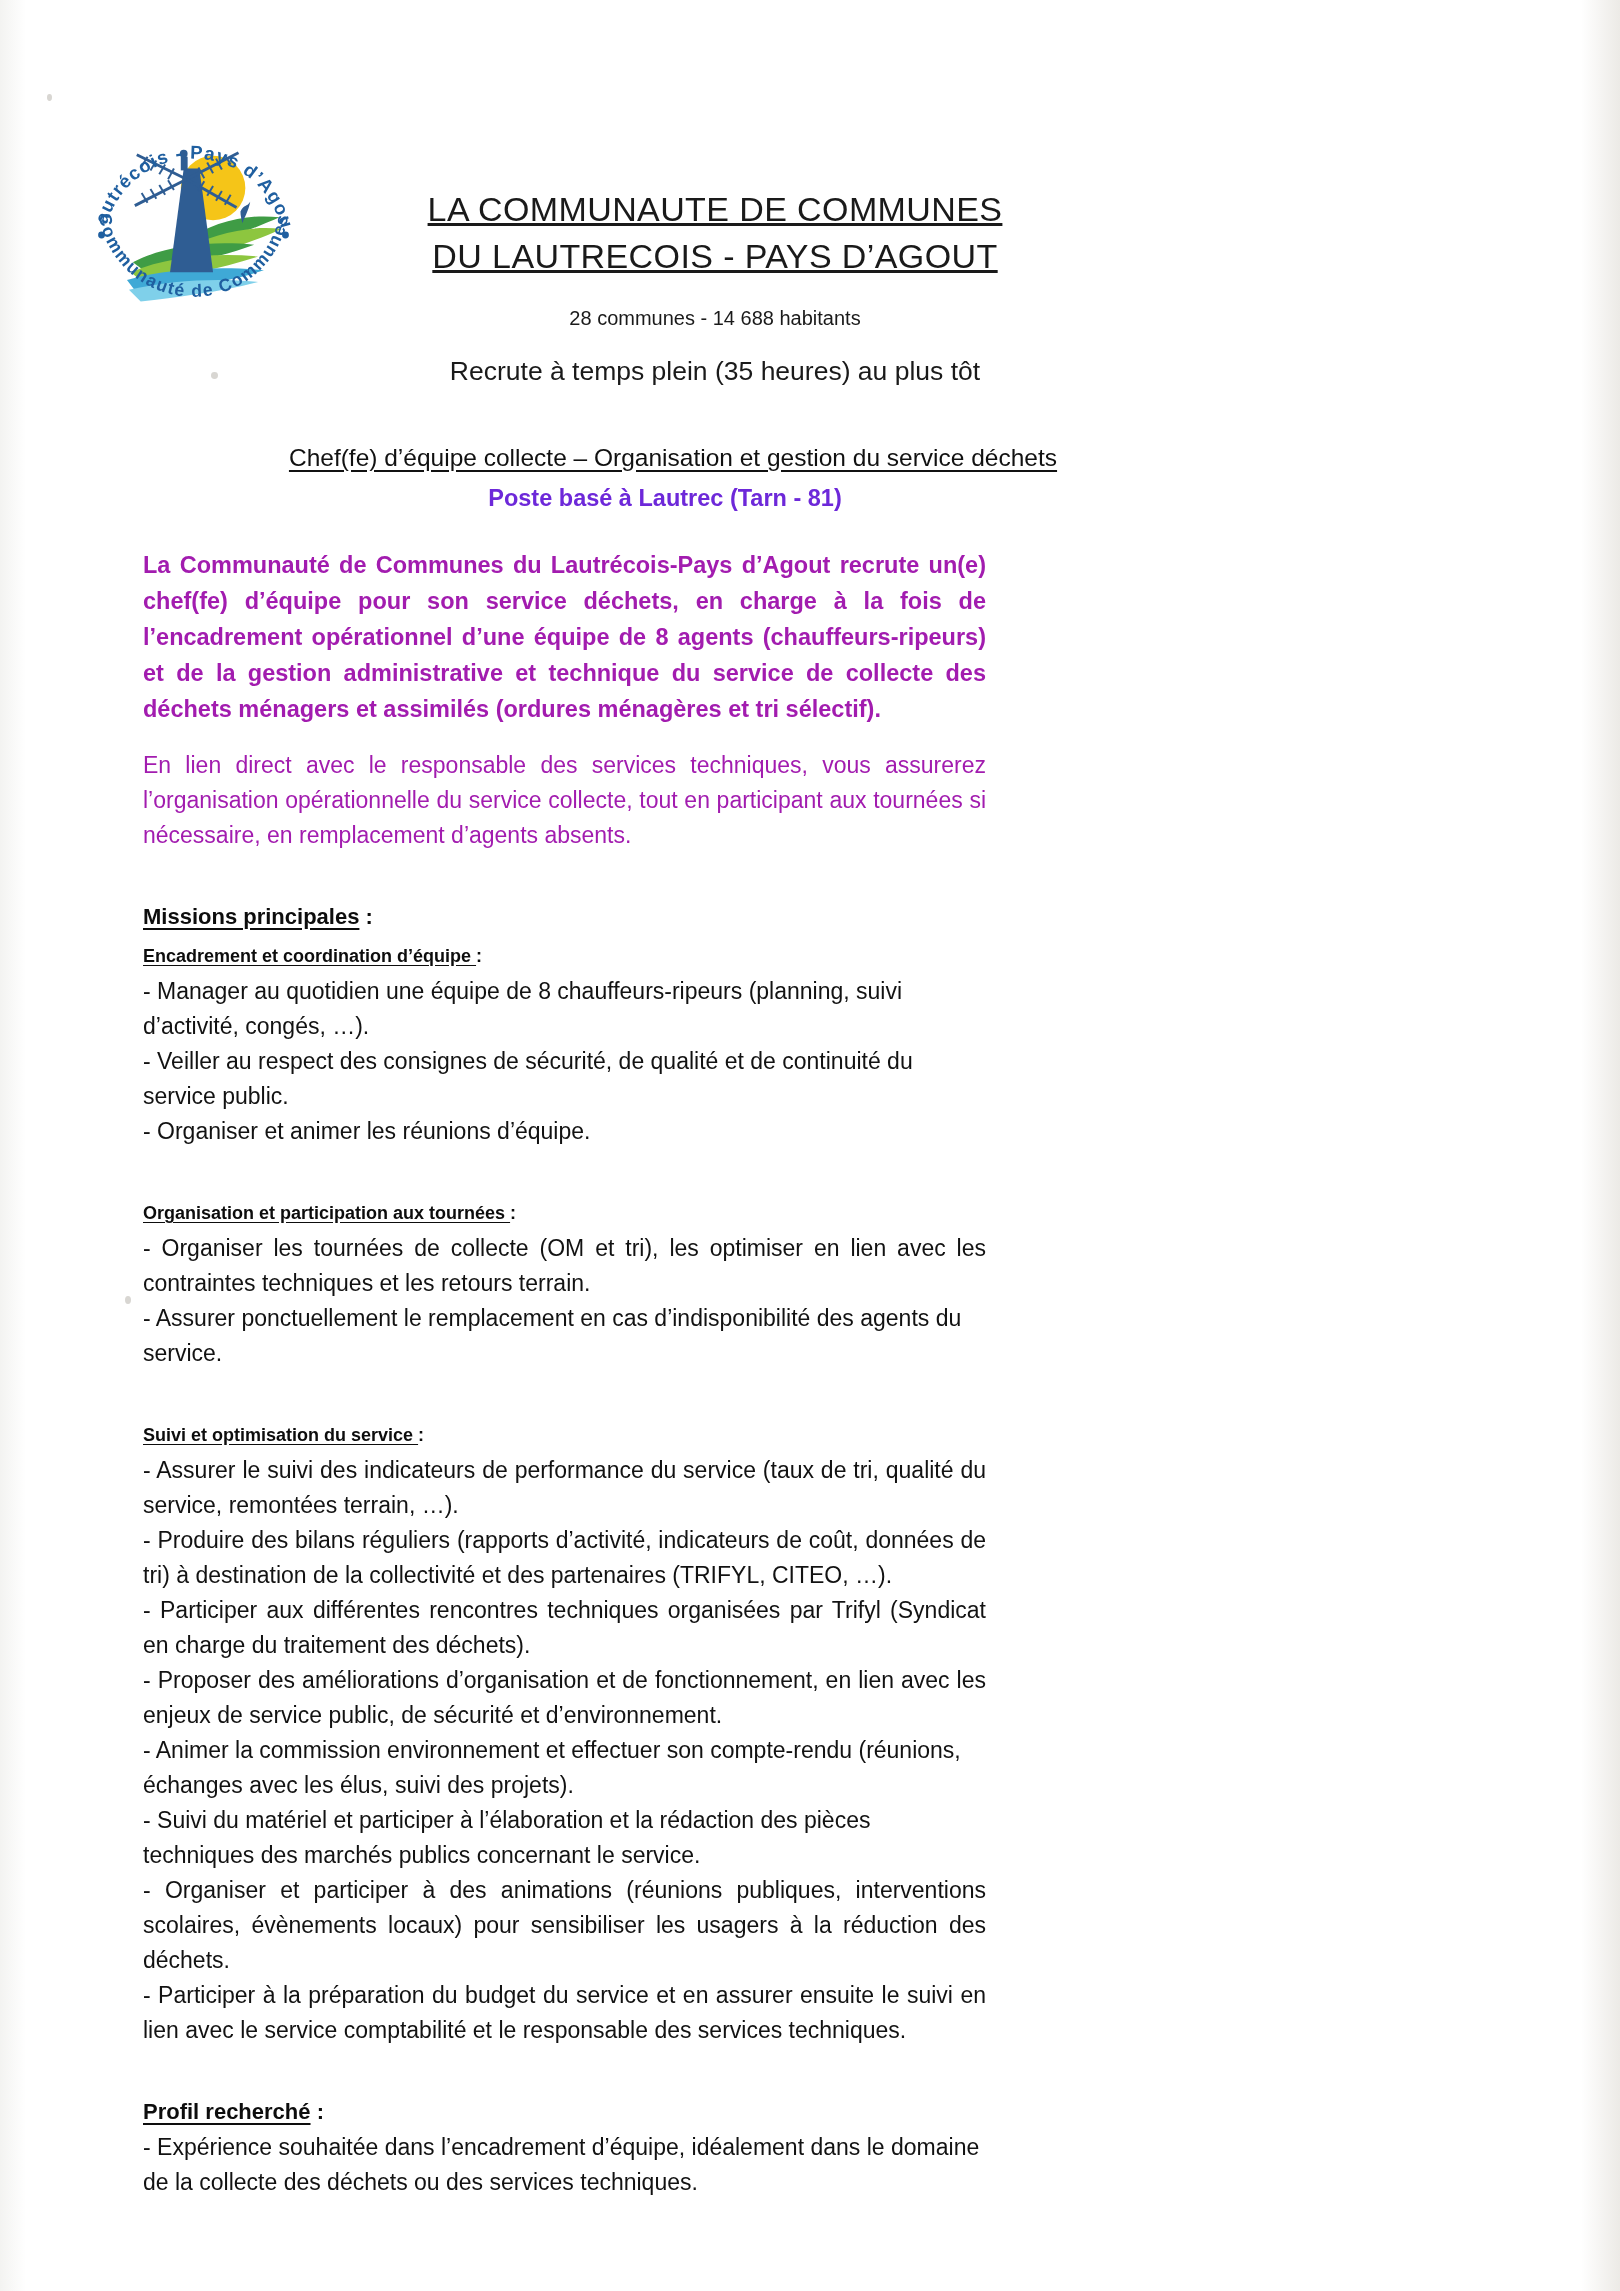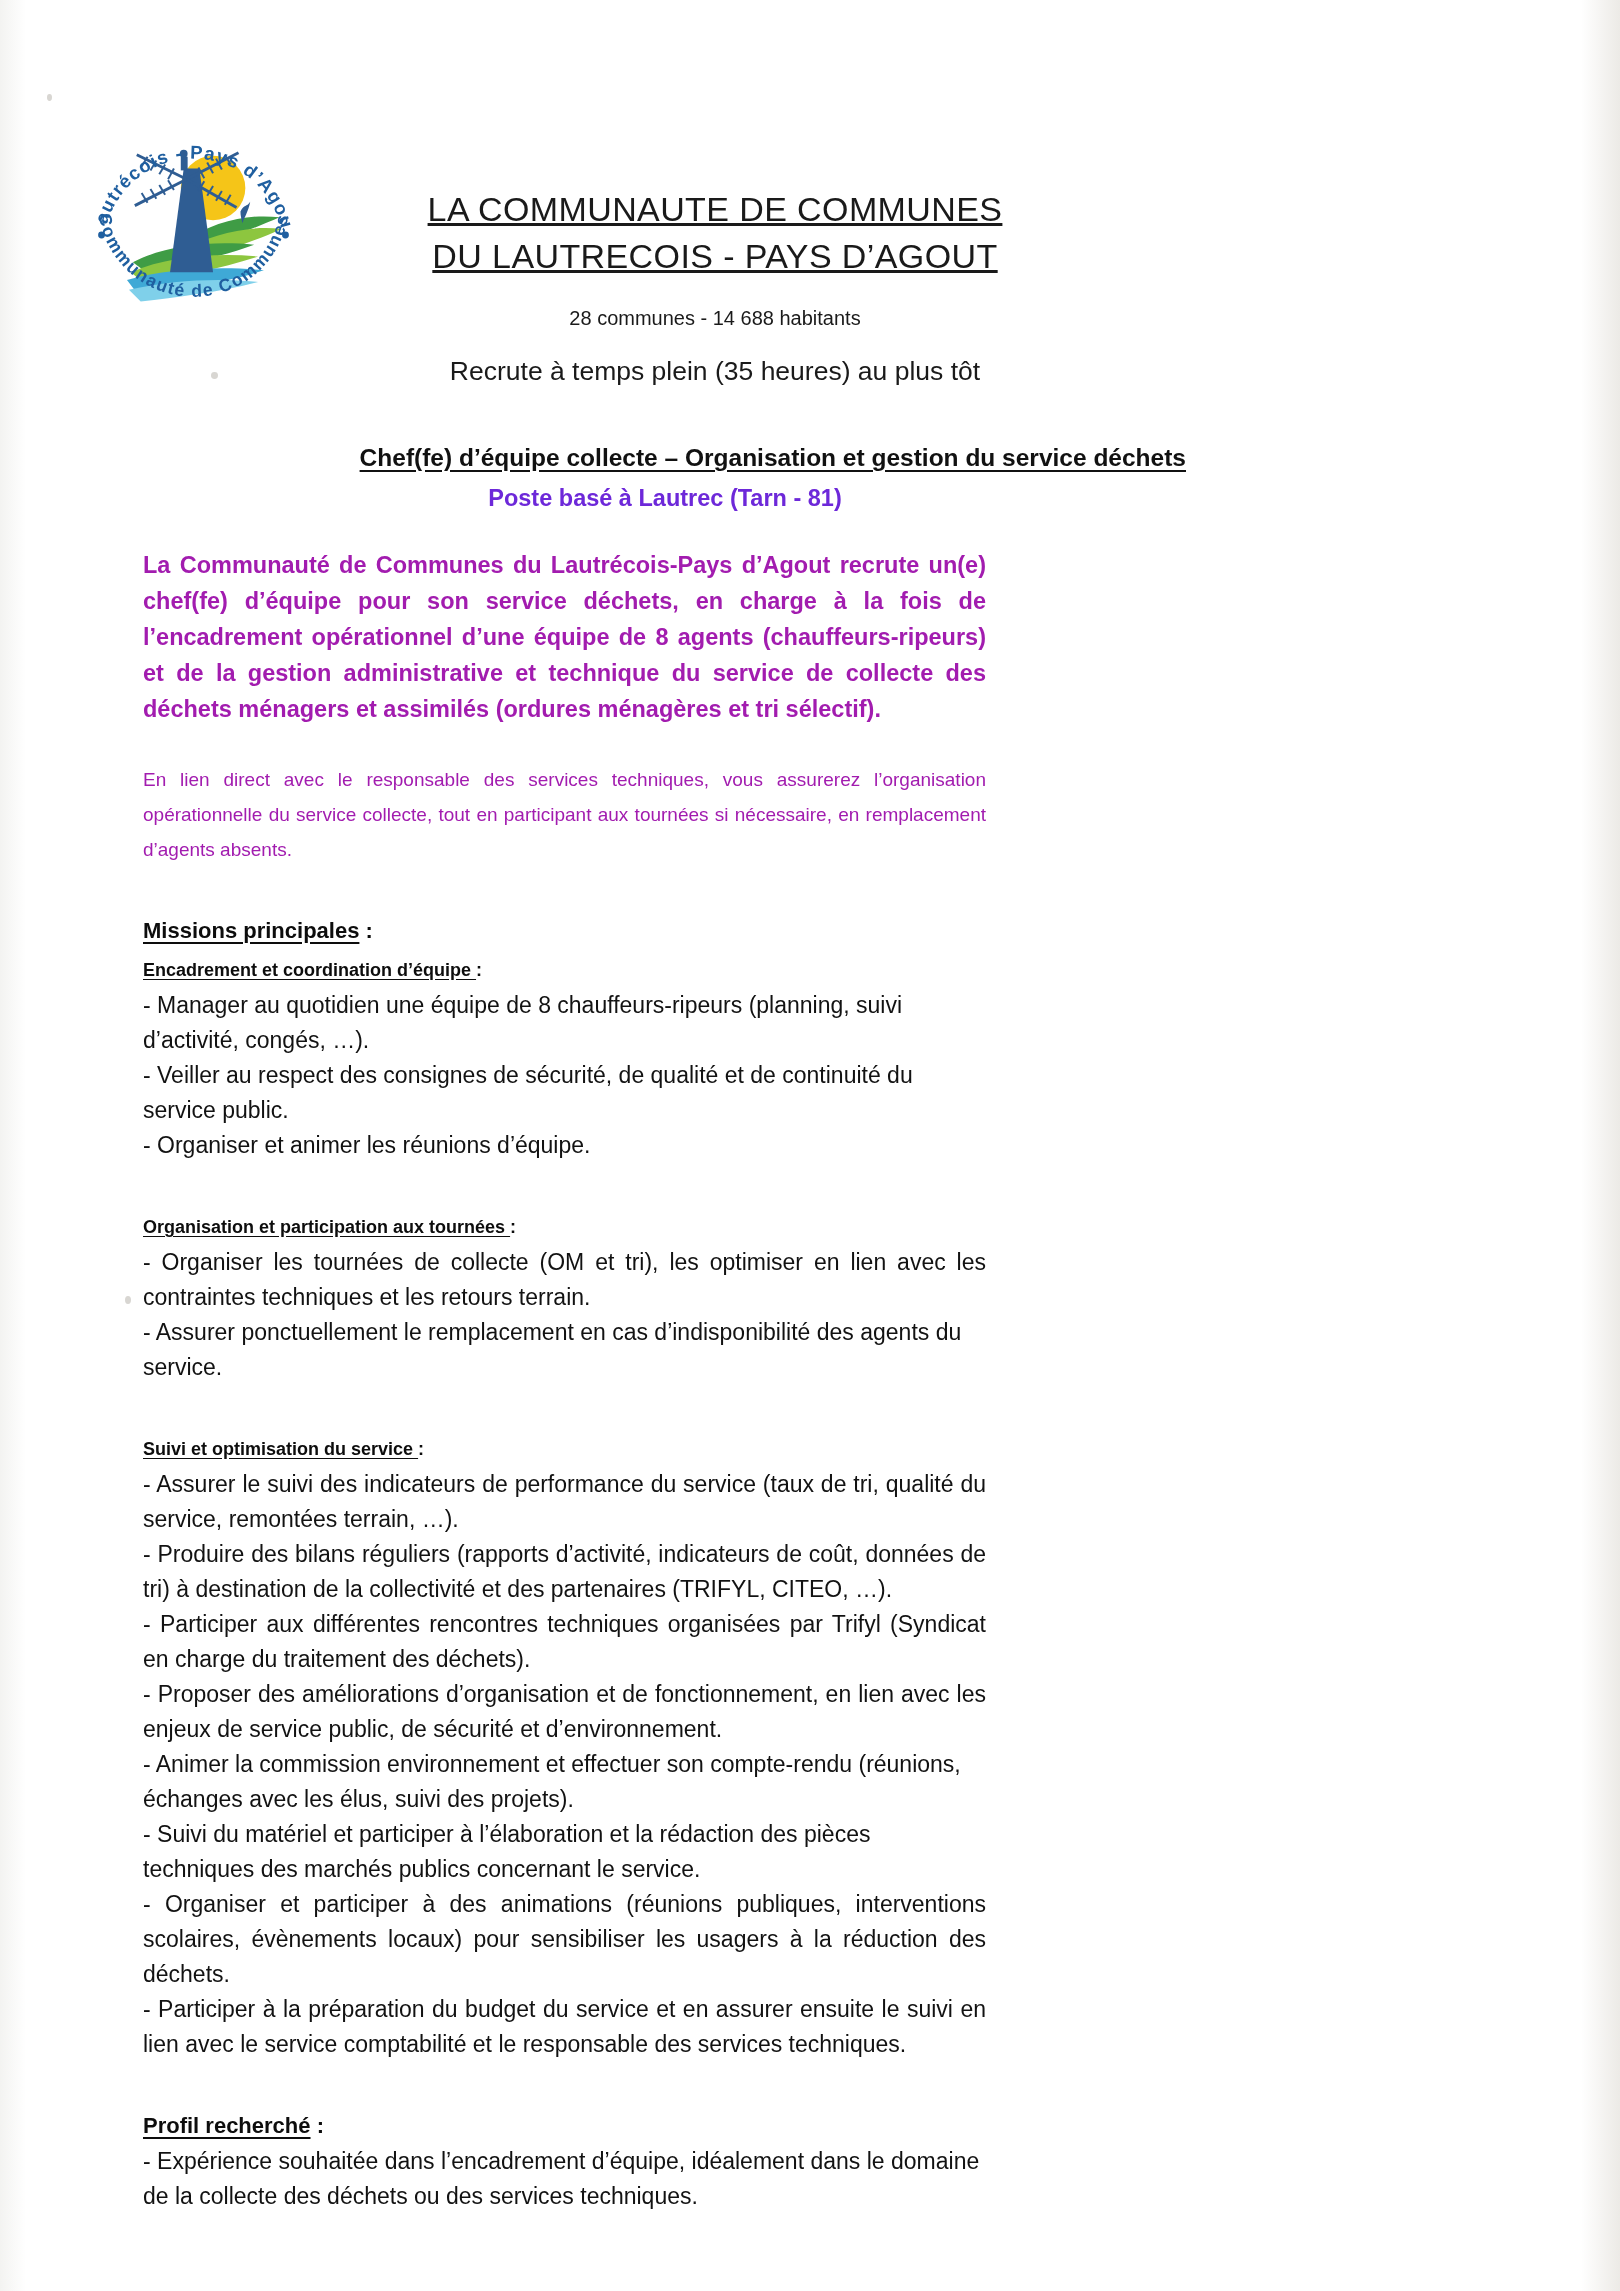--- a/index.html
+++ b/index.html
@@ -84,26 +84,26 @@
     top: 353px;
     width: 784px;
     text-align: center;
     font-size: 26.5px;
     line-height: 37px;
     color: #1a1a1a;
   }
 
   .job-title {
     position: absolute;
-    left: 176px;
+    left: 168px;
     top: 441px;
     width: 1010px;
-    text-align: right;
+    text-align: center;
     font-size: 24.5px;
-    font-weight: bold;
+    font-weight: normal;
     line-height: 33px;
     color: #111111;
   }
   .job-title span { text-decoration: underline; text-underline-offset: 3.9px; }
   .job-place {
     position: absolute;
     left: 160px;
     top: 482px;
     width: 1010px;
     text-align: center;
@@ -128,22 +128,22 @@
     line-height: 35px;
     color: #a21caf;
   }
   p.intro {
     font-weight: bold;
     font-size: 23.5px;
     line-height: 36px;
     margin-bottom: 0;
   }
   p.lead {
-    margin-top: 35px;
-    font-size: 19px;
+    margin-top: 21px;
+    font-size: 23px;
     line-height: 35px;
   }
   h2.sec {
     margin: 45px 0 0 0;
     font-size: 22px;
     font-weight: bold;
     line-height: 37px;
     color: #0d0d0d;
   }
   h2.sec .u { text-decoration: underline; text-underline-offset: 3.9px; }

